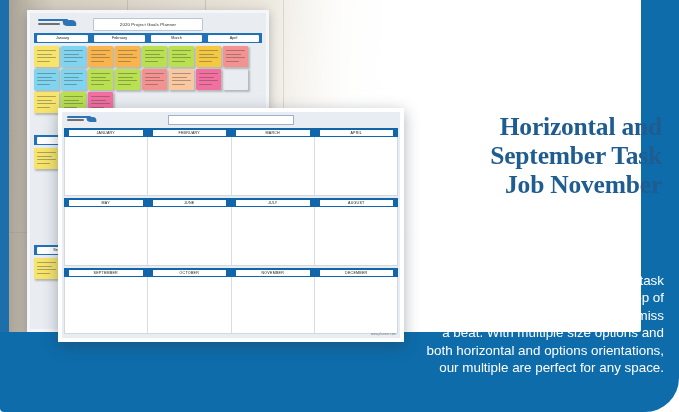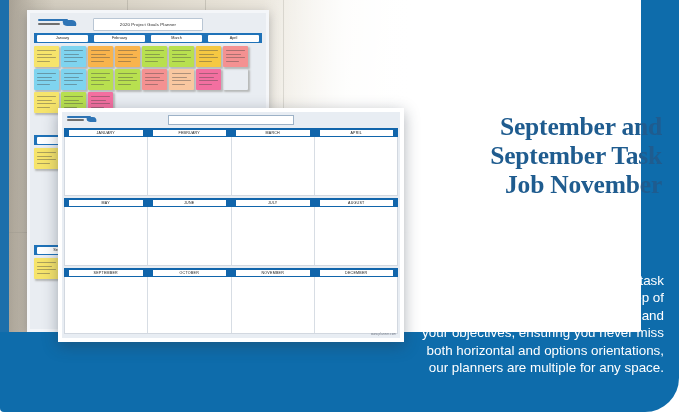--- a/index.html
+++ b/index.html
@@ -473,27 +473,27 @@
           <div class="c"></div>
         </div>
       </div>
 
       <div class="p-footer">www.planner.com</div>
 
     </div>
   </div>
 
   <div class="headline">
-    <span>September and</span>
+    <span>Horizontal and</span>
     <span>September Task</span>
     <span>Job November</span>
   </div>
 
   <div class="bodycopy">
     <span>Our functionally designed erasable task</span>
     <span>&amp; Job planners help you stay on top of</span>
+    <span>your objectives, ensuring you never miss</span>
     <span>a beat. With multiple size options and</span>
-    <span>your objectives, ensuring you never miss</span>
     <span>both horizontal and options orientations,</span>
-    <span>our planners are multiple for any space.</span>
+    <span>our multiple are perfect for any space.</span>
   </div>
 
 </div>
 
 </body></html>

